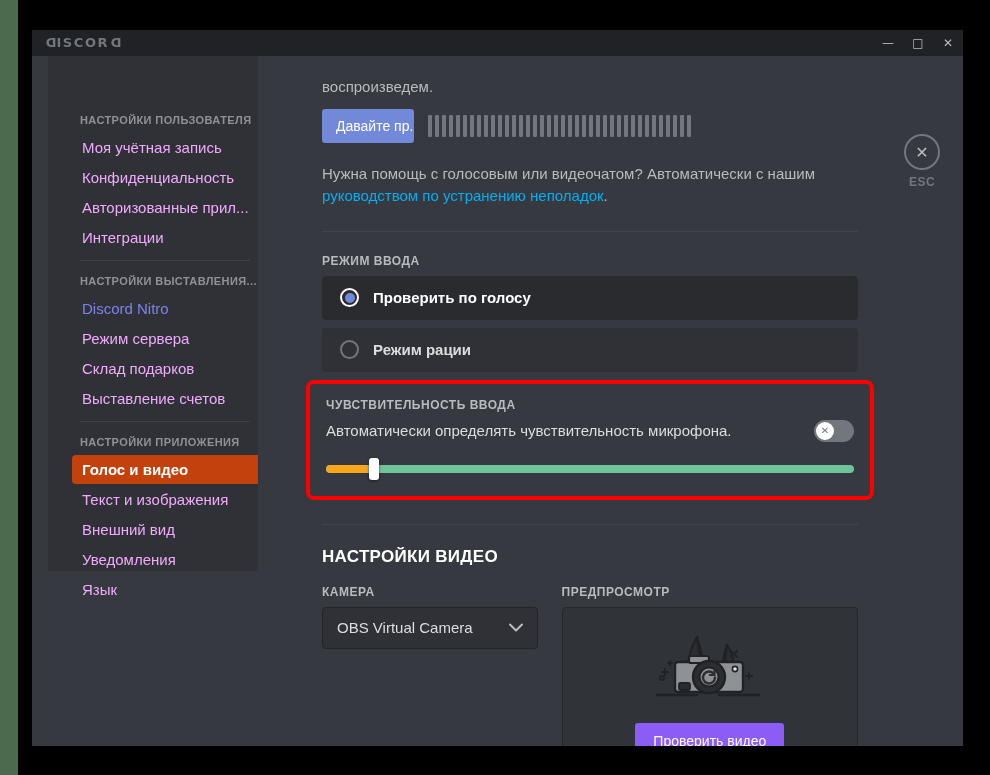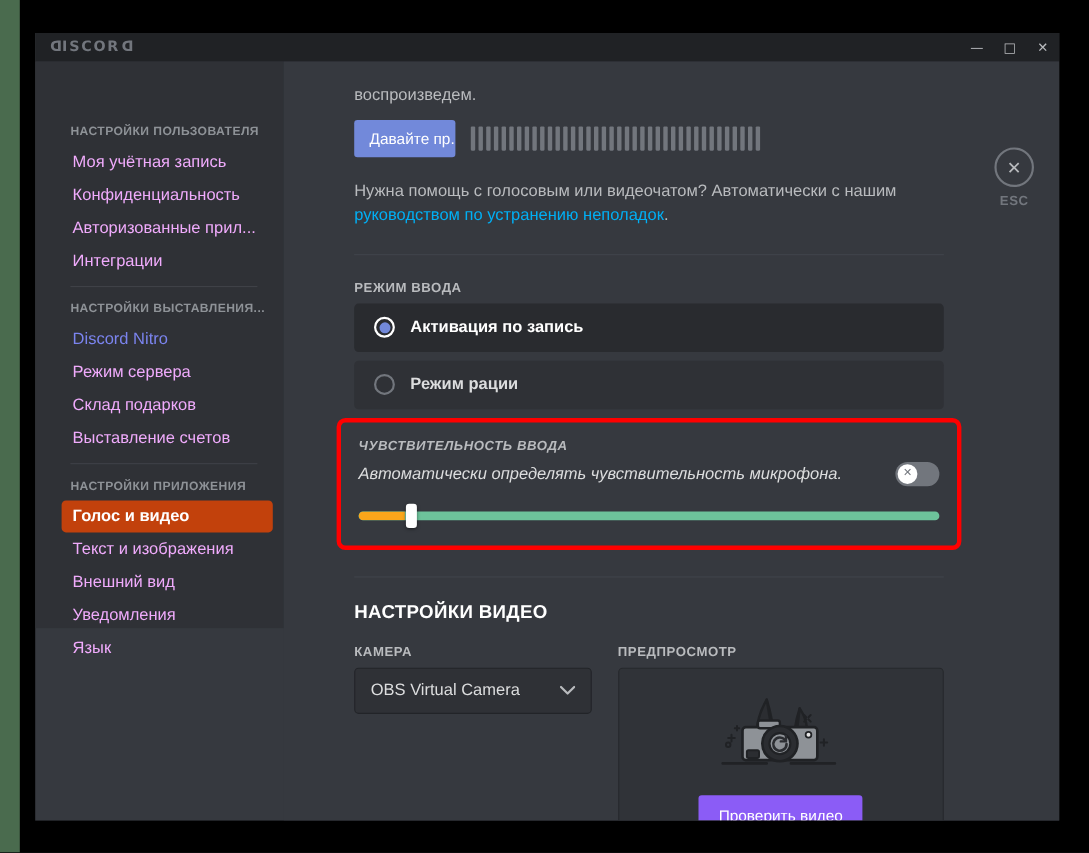--- a/index.html
+++ b/index.html
@@ -39,21 +39,21 @@
   .wincontrols {
     position: absolute; right: 0; top: 0; height: 26px; display: flex;
   }
   .wincontrols div {
     width: 30px; height: 26px; display: flex; align-items: center; justify-content: center;
     color: #b9bbbe; font-size: 12px; font-family: "DejaVu Sans", sans-serif;
   }
 
   
   .sidebar {
-    position: absolute; left: 0; top: 26px;
+    position: absolute; left: 16px; top: 26px;
     width: 226px; height: 515px;
     background: #2f3136;
     padding-top: 52px;
   }
   .side-group { margin-bottom: 2px; }
   .side-header {
     padding: 6px 10px 6px 32px;
     font-size: 11px; font-weight: bold; letter-spacing: .4px;
     color: #8e9297;
     text-transform: uppercase;
@@ -314,29 +314,29 @@
         <div class="helptext">
           <span>Нужна помощь с голосовым или видеочатом? Автоматически с нашим </span><a>руководством по устранению неполадок</a><span>.</span>
         </div>
 
         <div class="divider"></div>
 
         <div class="sec-label">РЕЖИМ ВВОДА</div>
 
         <div class="radio-row selected">
           <span class="radio on"></span>
-          <span class="radio-label">Активация по запись</span>
+          <span class="radio-label">Проверить по голосу</span>
         </div>
 
         <div class="radio-row">
           <span class="radio"></span>
           <span class="radio-label">Режим рации</span>
         </div>
 
-        <div class="hl-box" style="border-color: rgb(255, 0, 0); font-style: italic;">
+        <div class="hl-box" style="border-color: rgb(255, 0, 0);">
           <div class="sec-label">ЧУВСТВИТЕЛЬНОСТЬ ВВОДА</div>
 
           <div class="toggle-row">
             <span class="toggle-text">Автоматически определять чувствительность микрофона.</span>
             <span class="toggle">
               <span class="knob">✕</span>
             </span>
           </div>
 
           <div class="slider-wrap">

